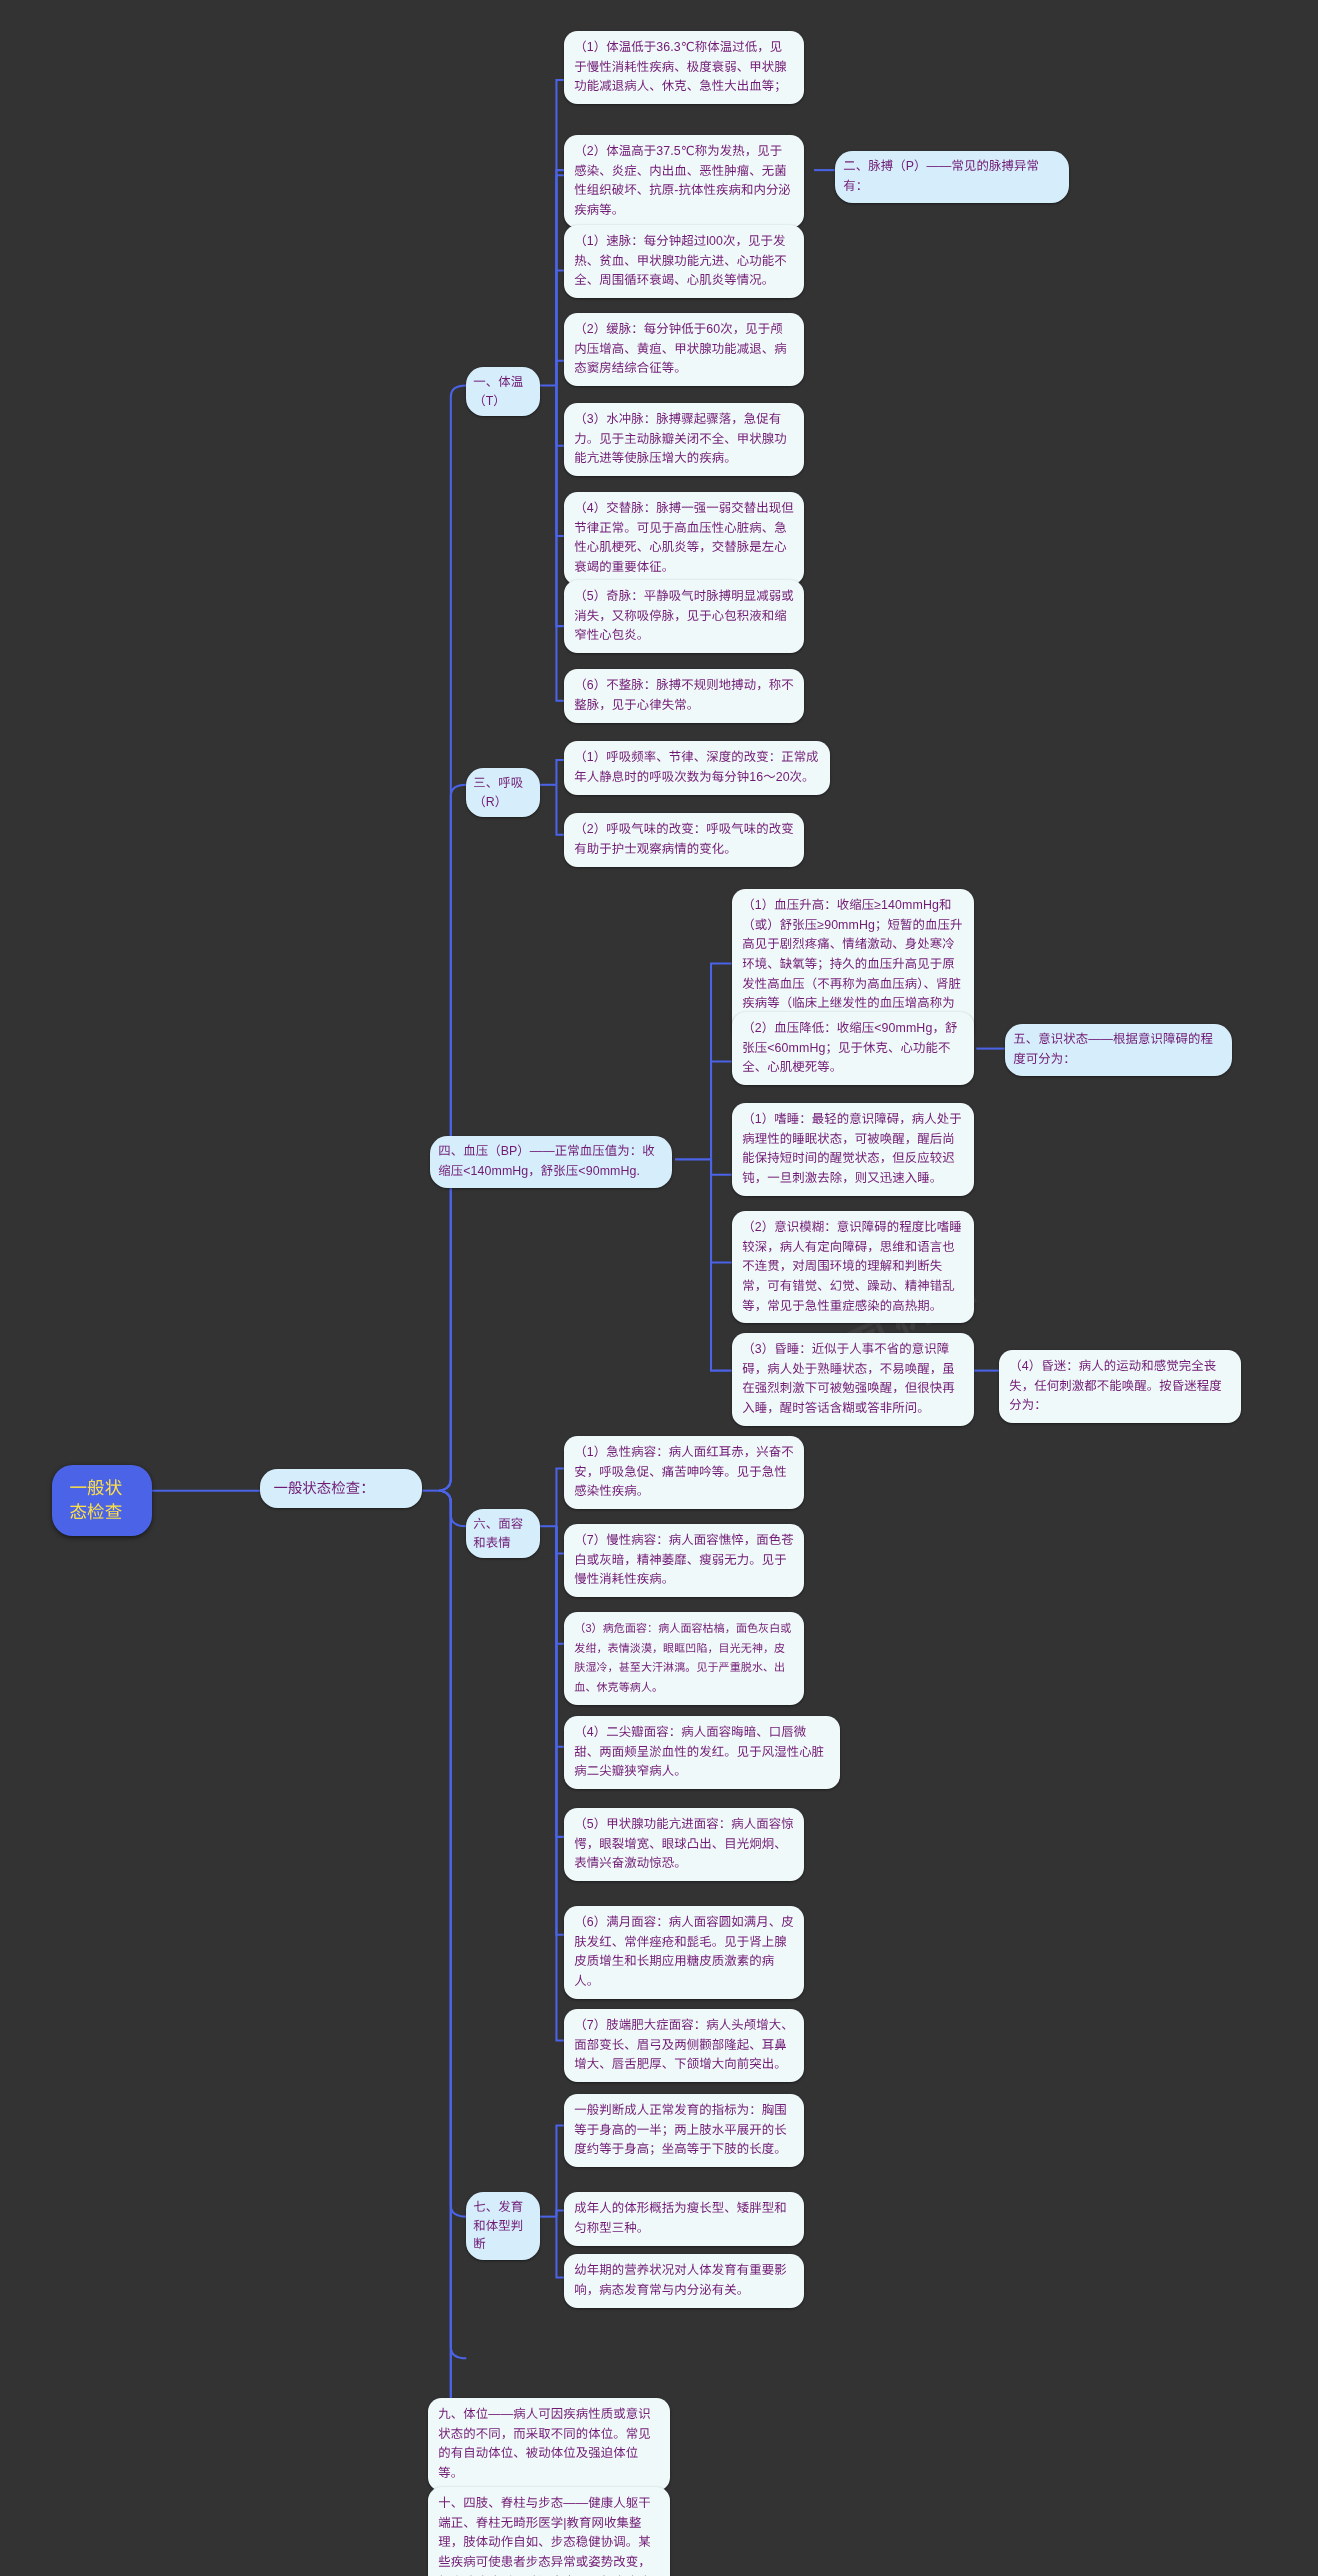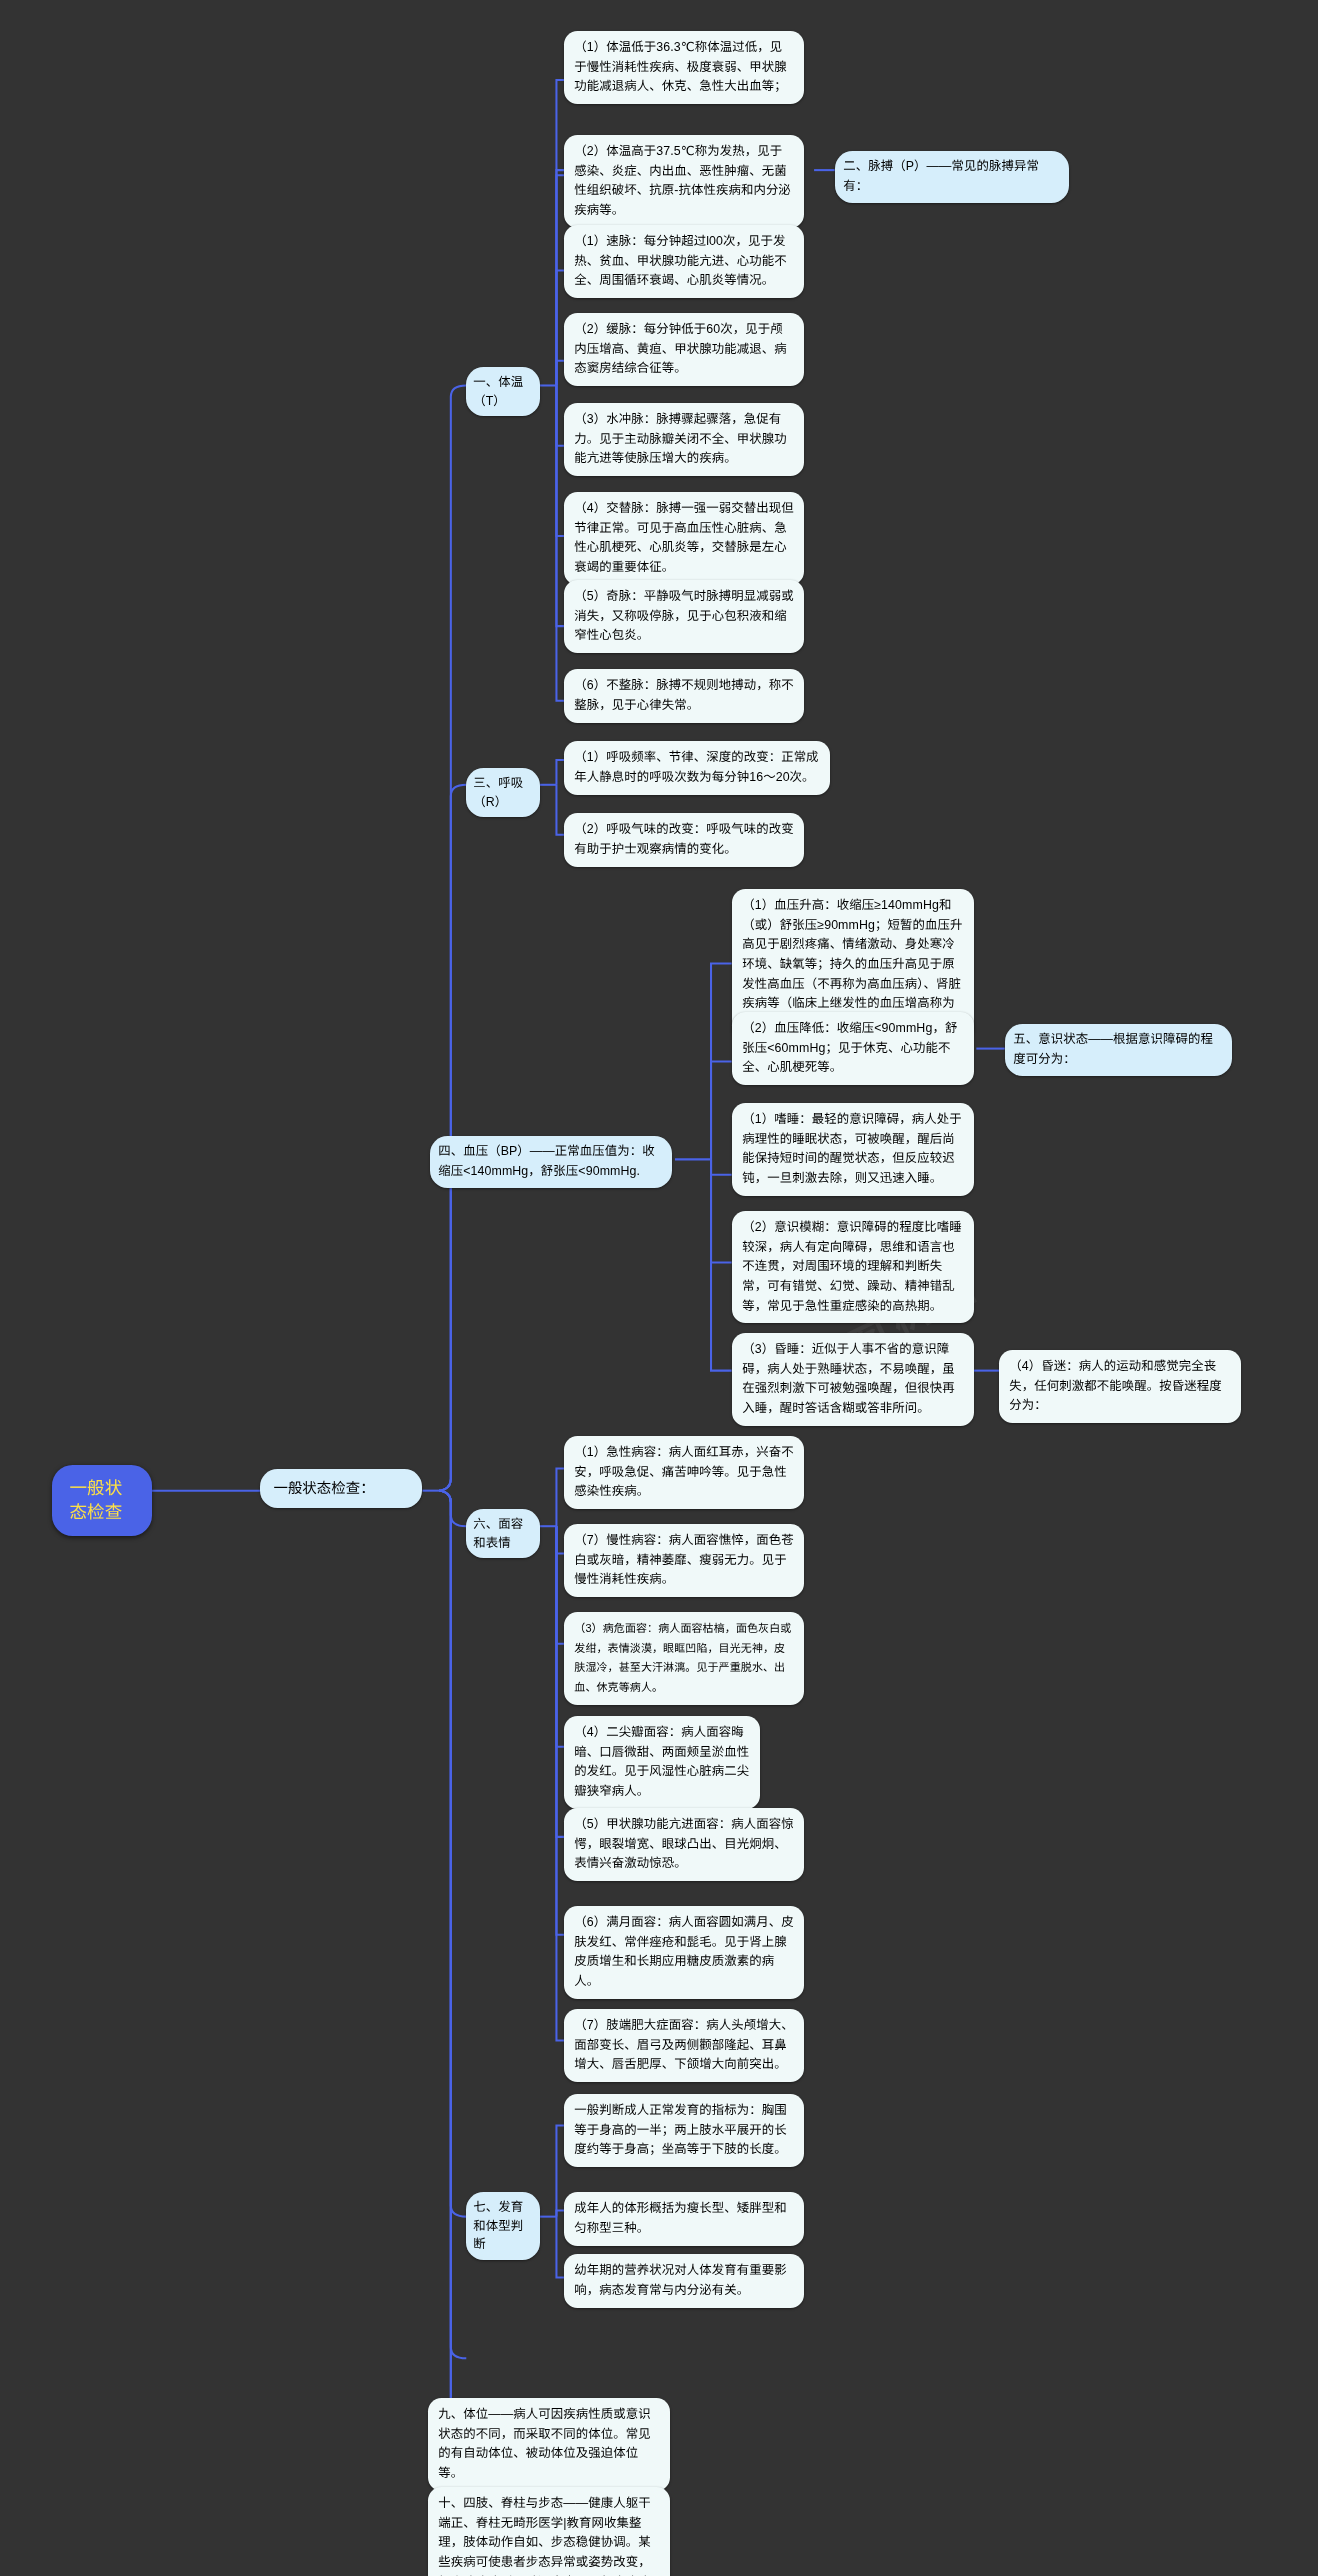--- a/index.html
+++ b/index.html
@@ -12,21 +12,21 @@
     position:relative;
   }
   #canvas{position:relative;width:1319px;height:2649px;}
   svg#links{position:absolute;left:0;top:0;width:1319px;height:2649px;pointer-events:none;}
 
   .node{
     position:absolute;
     box-sizing:border-box;
     border-radius:13.4px;
     background:#eef7f7;
-    color:#000000;
+    color:#701a75;
     font-size:13px;
     line-height:20.6px;
     padding:7.2px 10.3px;
     text-indent:0;
     letter-spacing:0.1px;
     box-shadow:0 1px 2.6px rgba(0,0,0,.45);
     white-space:pre-wrap;
     word-break:break-all;
   }
   .node.root{
@@ -157,21 +157,21 @@
   <div class="node l1" style="left:1005px;top:1024px;width:227px;font-size:12.4px;line-height:19.6px;padding:6.2px 8.2px;">五、意识状态——根据意识障碍的程度可分为：</div>
   <div class="node l2 leaf" style="left:732px;top:1103px;width:242px;font-size:12.4px;line-height:19.6px;">（1）嗜睡：最轻的意识障碍，病人处于病理性的睡眠状态，可被唤醒，醒后尚能保持短时间的醒觉状态，但反应较迟钝，一旦刺激去除，则又迅速入睡。</div>
   <div class="node l2 leaf" style="left:732px;top:1211px;width:242px;font-size:12.4px;line-height:19.6px;">（2）意识模糊：意识障碍的程度比嗜睡较深，病人有定向障碍，思维和语言也不连贯，对周围环境的理解和判断失常，可有错觉、幻觉、躁动、精神错乱等，常见于急性重症感染的高热期。</div>
   <div class="node l2 leaf" style="left:732px;top:1333px;width:242px;font-size:12.4px;line-height:19.6px;">（3）昏睡：近似于人事不省的意识障碍，病人处于熟睡状态，不易唤醒，虽在强烈刺激下可被勉强唤醒，但很快再入睡，醒时答话含糊或答非所问。</div>
   <div class="node l2 leaf" style="left:999px;top:1350px;width:242px;font-size:12.4px;line-height:19.6px;">（4）昏迷：病人的运动和感觉完全丧失，任何刺激都不能唤醒。按昏迷程度分为：</div>
 
   <div class="node l1" style="left:466px;top:1509px;width:74px;font-size:12.4px;line-height:18.5px;padding:6.2px 7.2px;">六、面容和表情</div>
   <div class="node l2 leaf" style="left:564px;top:1436px;width:240px;font-size:12.4px;line-height:19.6px;">（1）急性病容：病人面红耳赤，兴奋不安，呼吸急促、痛苦呻吟等。见于急性感染性疾病。</div>
   <div class="node l2 leaf" style="left:564px;top:1524px;width:240px;font-size:12.4px;line-height:19.6px;">（7）慢性病容：病人面容憔悴，面色苍白或灰暗，精神萎靡、瘦弱无力。见于慢性消耗性疾病。</div>
   <div class="node l2 leaf" style="left:564px;top:1612px;width:240px;font-size:11px;line-height:19.6px;">（3）病危面容：病人面容枯槁，面色灰白或发绀，表情淡漠，眼眶凹陷，目光无神，皮肤湿冷，甚至大汗淋漓。见于严重脱水、出血、休克等病人。</div>
-  <div class="node l2 leaf" style="left:564px;top:1716px;width:196px;font-size:12.4px;line-height:19.6px;">（4）二尖瓣面容：病人面容晦暗、口唇微甜、两面颊呈淤血性的发红。见于风湿性心脏病二尖瓣狭窄病人。</div>
+  <div class="node l2 leaf" style="left:564px;top:1716px;width:276px;font-size:12.4px;line-height:19.6px;">（4）二尖瓣面容：病人面容晦暗、口唇微甜、两面颊呈淤血性的发红。见于风湿性心脏病二尖瓣狭窄病人。</div>
   <div class="node l2 leaf" style="left:564px;top:1808px;width:240px;font-size:12.4px;line-height:19.6px;">（5）甲状腺功能亢进面容：病人面容惊愕，眼裂增宽、眼球凸出、目光炯炯、表情兴奋激动惊恐。</div>
   <div class="node l2 leaf" style="left:564px;top:1906px;width:240px;font-size:12.4px;line-height:19.6px;">（6）满月面容：病人面容圆如满月、皮肤发红、常伴痤疮和髭毛。见于肾上腺皮质增生和长期应用糖皮质激素的病人。</div>
   <div class="node l2 leaf" style="left:564px;top:2009px;width:240px;font-size:12.4px;line-height:19.6px;">（7）肢端肥大症面容：病人头颅增大、面部变长、眉弓及两侧颧部隆起、耳鼻增大、唇舌肥厚、下颌增大向前突出。</div>
 
   <div class="node l1" style="left:466px;top:2192px;width:74px;font-size:12.4px;line-height:18.5px;padding:6.2px 7.2px;">七、发育和体型判断</div>
   <div class="node l2 leaf" style="left:564px;top:2094px;width:240px;font-size:12.4px;line-height:19.6px;">一般判断成人正常发育的指标为：胸围等于身高的一半；两上肢水平展开的长度约等于身高；坐高等于下肢的长度。</div>
   <div class="node l2 leaf" style="left:564px;top:2192px;width:240px;font-size:12.4px;line-height:19.6px;">成年人的体形概括为瘦长型、矮胖型和匀称型三种。</div>
   <div class="node l2 leaf" style="left:564px;top:2254px;width:240px;font-size:12.4px;line-height:19.6px;">幼年期的营养状况对人体发育有重要影响，病态发育常与内分泌有关。</div>
 
 

